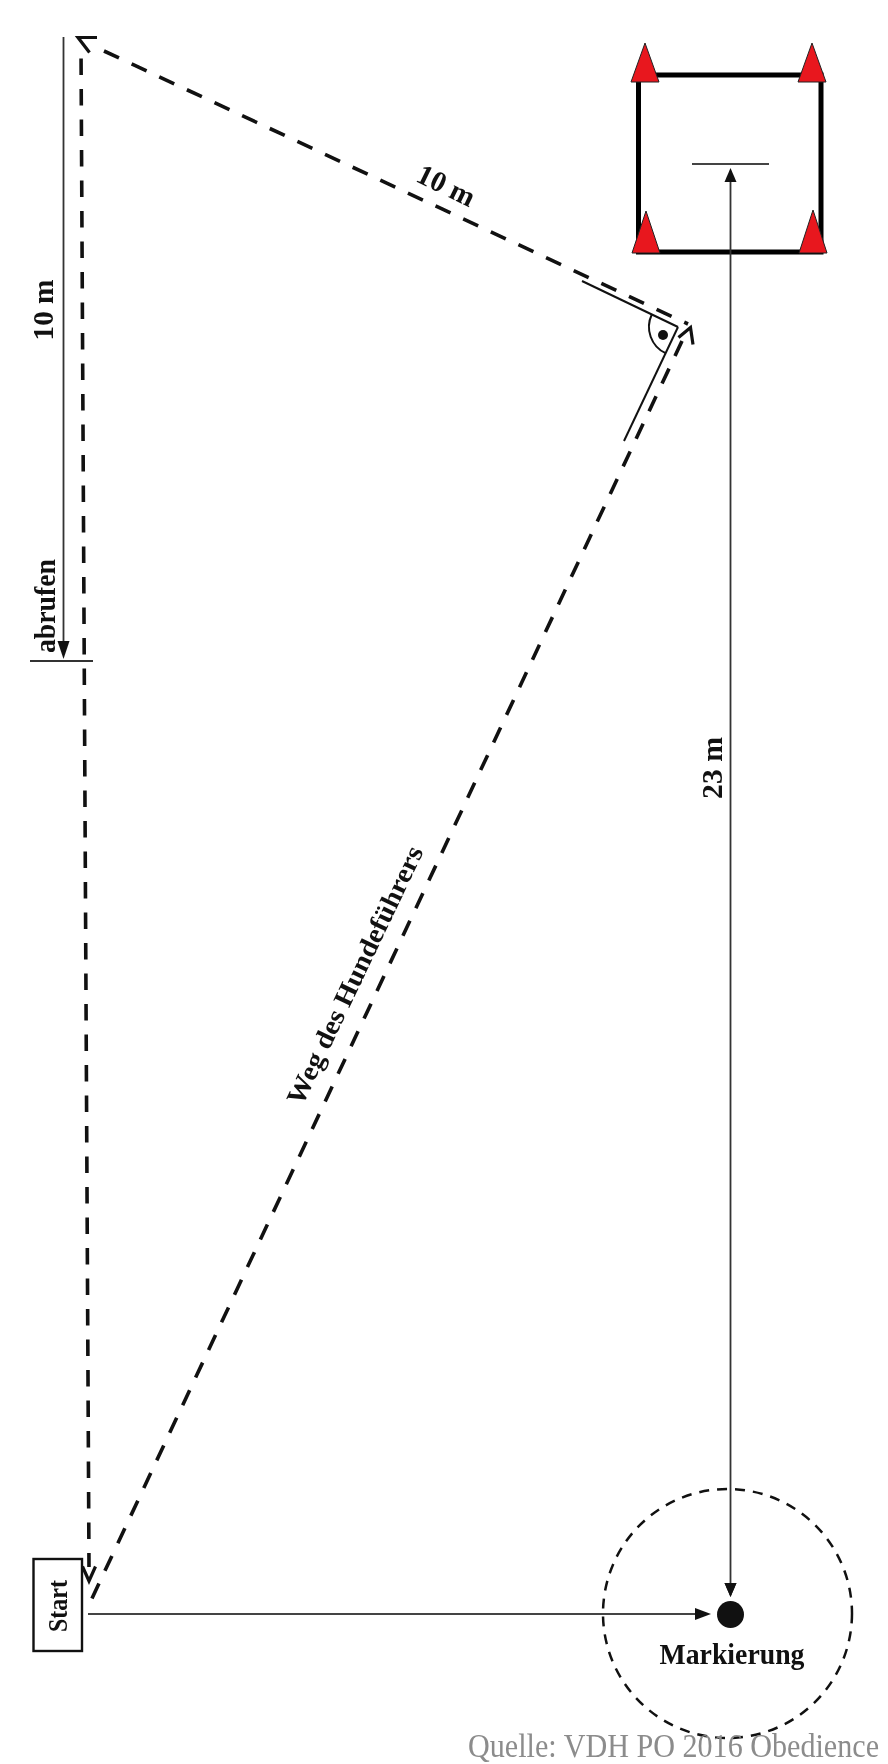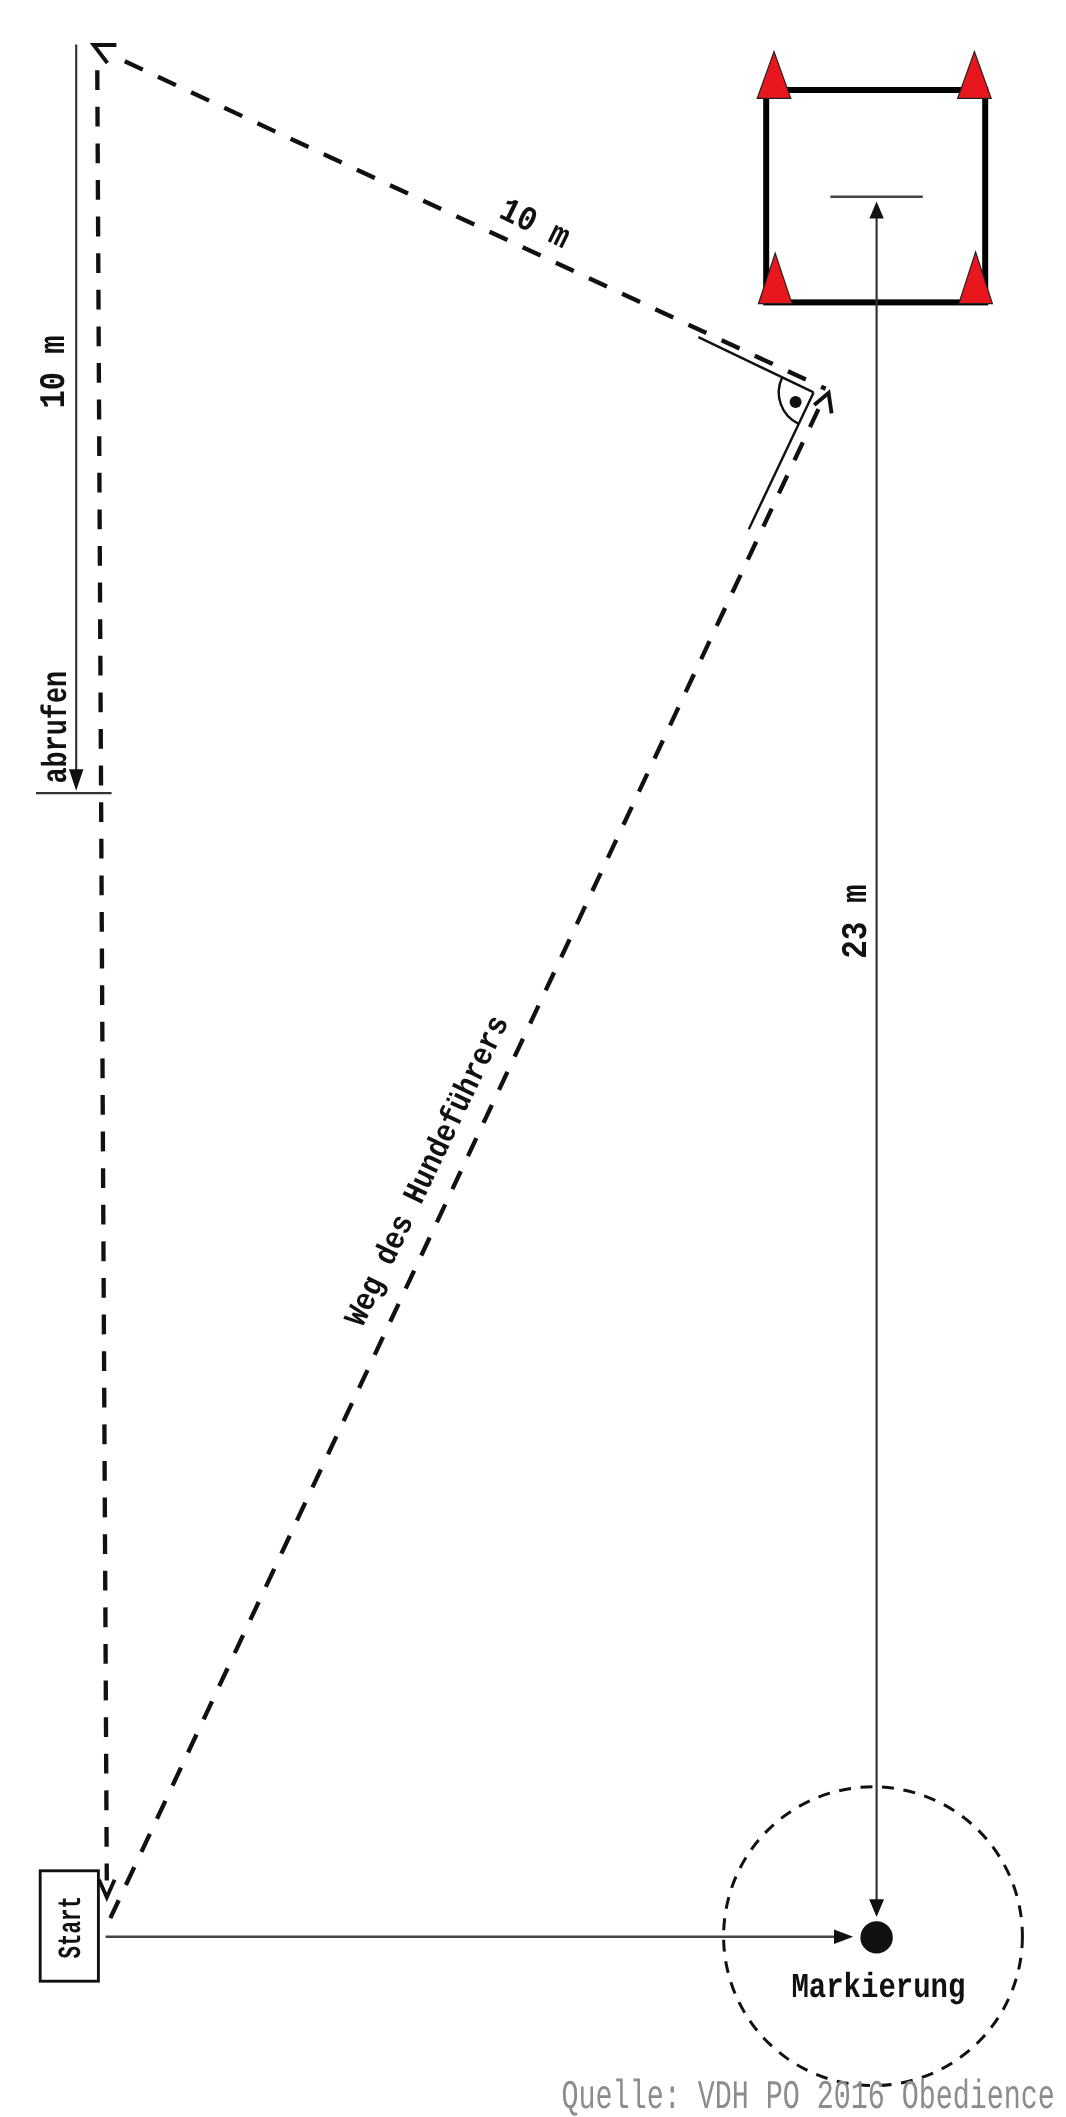--- a/index.html
+++ b/index.html
@@ -1,17 +1,17 @@
 <!DOCTYPE html>
 <html><head>
 <meta charset="utf-8">
 <style>
   html,body{margin:0;padding:0;background:#fff;}
   .page{position:relative;width:888px;height:1764px;background:#fff;overflow:hidden;
-        font-family:Liberation Mono, monospace;}
+        font-family:Liberation Serif, serif;}
   svg{display:block;}
 </style>
 </head>
 <body>
 <div class="page">
 <svg width="888" height="1764" viewBox="0 0 888 1764" xmlns="http://www.w3.org/2000/svg">
 
   <rect x="0" y="0" width="888" height="1764" fill="#ffffff"></rect>
 
   <g stroke="#333333" stroke-width="1.8" fill="none">

